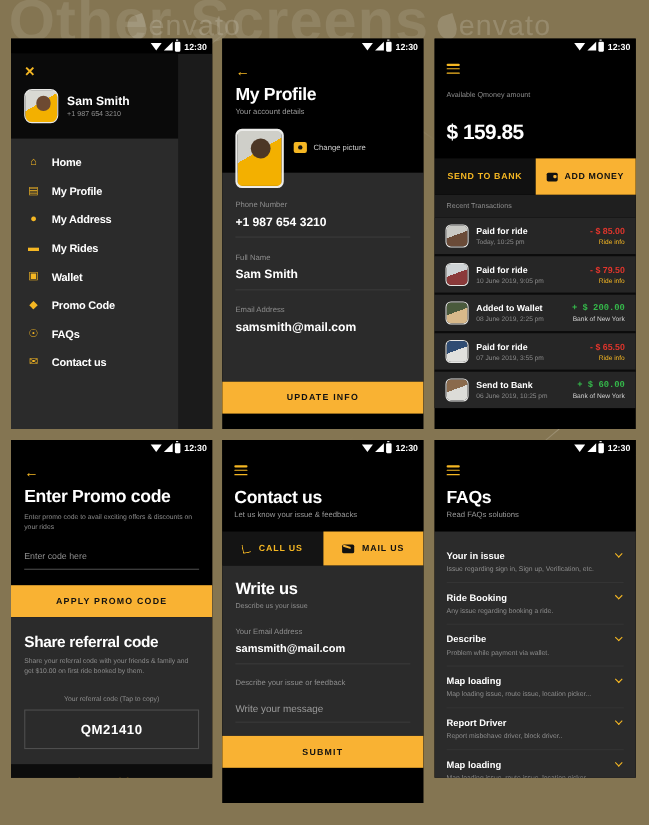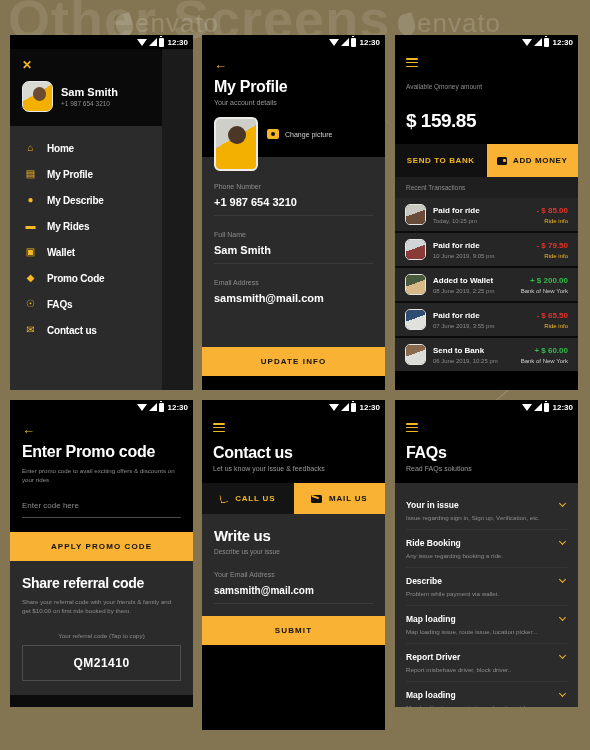--- a/index.html
+++ b/index.html
@@ -224,21 +224,21 @@
     width: 21px; height: 21px; border-radius: 5px; flex: none;
     border: 1.5px solid #e6e6e4; overflow: hidden; position: relative;
   }
   .tx-av i { position: absolute; inset: 0; display: block; }
   .tx-mid { flex: 1; min-width: 0; }
   .tx-t { font-size: 8px; font-weight: bold; }
   .tx-d { font-size: 6px; color: #8b8b8b; margin-top: 2.5px; }
   .tx-right { text-align: right; flex: none; }
   .tx-amt { font-size: 8px; font-weight: bold; }
   .tx-amt.neg { color: #e2352c; }
-  .tx-amt.pos { color: #35b94b; }
+  .tx-amt.pos { color: #35b94b; font-family: Liberation Mono, monospace; }
   .tx-sub { font-size: 6px; margin-top: 2.5px; color: #cfcfcf; }
   .tx-sub.link { color: #f5b723; }
 
   
   .pm-head { background: #000; padding: 9px 12px 14px 12px; }
   .pm-desc { font-size: 6.2px; color: #8d8d8d; margin-top: 5px; line-height: 1.5; }
   .pm-input {
     font-size: 8px; color: #8d8d8d;
     margin-top: 16px; padding-bottom: 7px;
     border-bottom: 1px solid #4a4a4a;
@@ -353,21 +353,21 @@
           <div class="dmenu-item">
             <span class="dmenu-ic">⌂</span>
             <span class="dmenu-lb">Home</span>
           </div>
           <div class="dmenu-item">
             <span class="dmenu-ic">▤</span>
             <span class="dmenu-lb">My Profile</span>
           </div>
           <div class="dmenu-item">
             <span class="dmenu-ic">●</span>
-            <span class="dmenu-lb">My Describe</span>
+            <span class="dmenu-lb">My Address</span>
           </div>
           <div class="dmenu-item">
             <span class="dmenu-ic">▬</span>
             <span class="dmenu-lb">My Rides</span>
           </div>
           <div class="dmenu-item">
             <span class="dmenu-ic">▣</span>
             <span class="dmenu-lb">Wallet</span>
           </div>
           <div class="dmenu-item">
@@ -557,20 +557,24 @@
         <span>MAIL US</span>
       </div>
     </div>
     <div class="ct-body">
       <div class="wr-title">Write us</div>
       <div class="wr-sub">Describe us your issue</div>
       <div class="ct-fld">
         <div class="ct-fld-lb">Your Email Address</div>
         <div class="ct-fld-val">samsmith@mail.com</div>
       </div>
+      <div class="ct-fld" style="margin-top:14px">
+        <div class="ct-fld-lb">Describe your issue or feedback</div>
+        <div class="ct-fld-ph" style="margin-top:14px">Write your message</div>
+      </div>
       <div style="height:12px"></div>
     </div>
     <div class="btn-yellow">SUBMIT</div>
   </div>
 
   <div class="screen sc6">
     <div class="statusbar">
       <span class="sb-wifi"></span>
       <span class="sb-sig"></span>
       <span class="sb-bat"></span>

